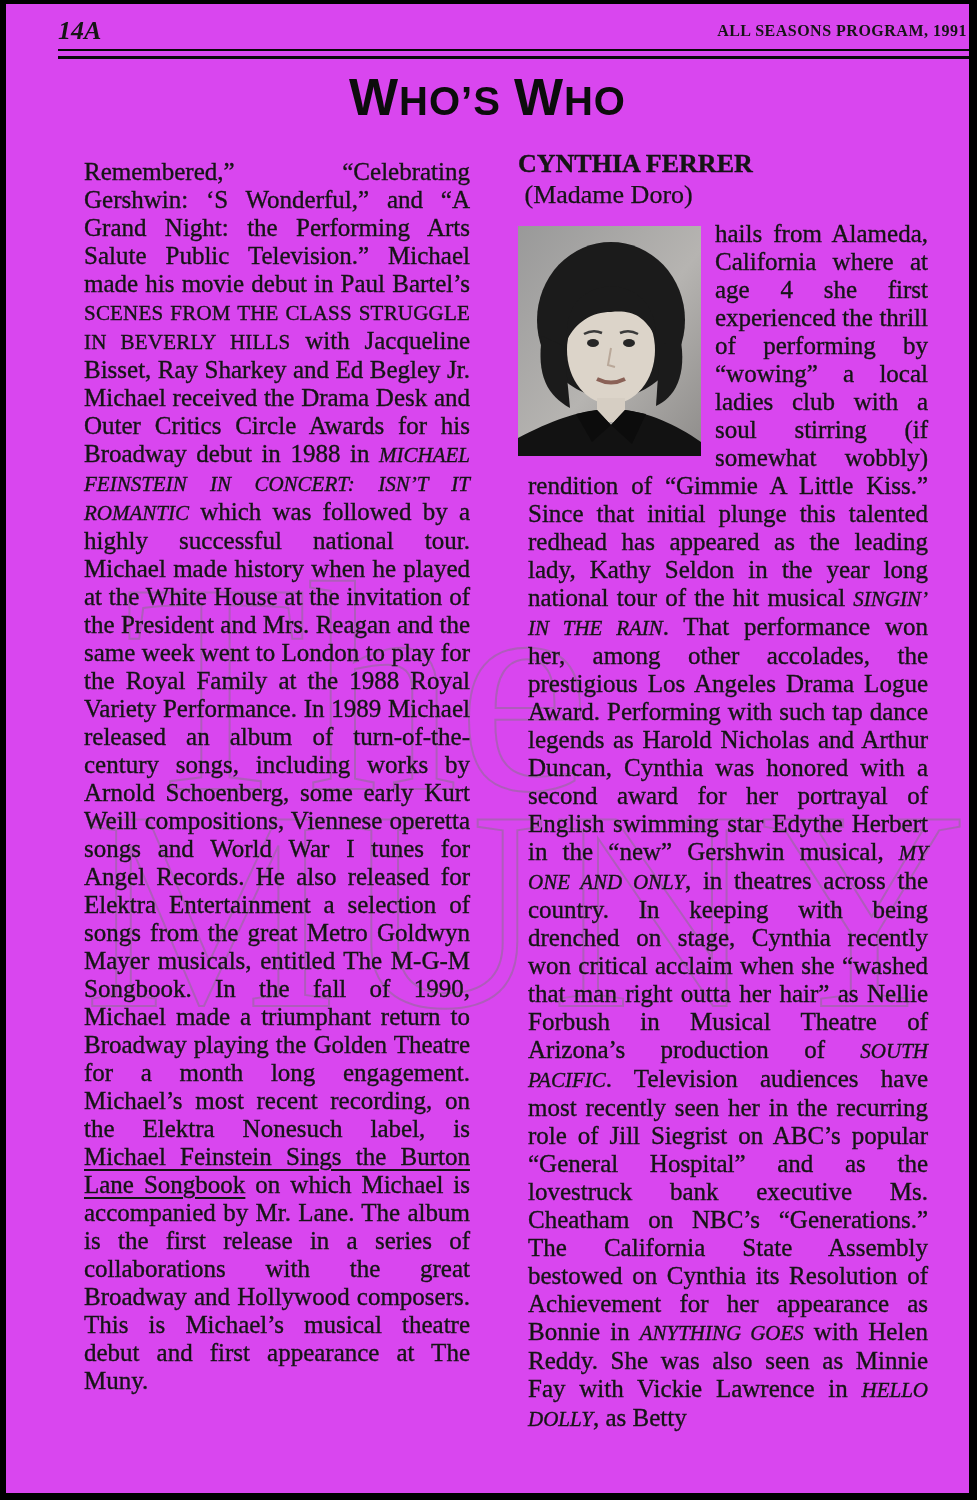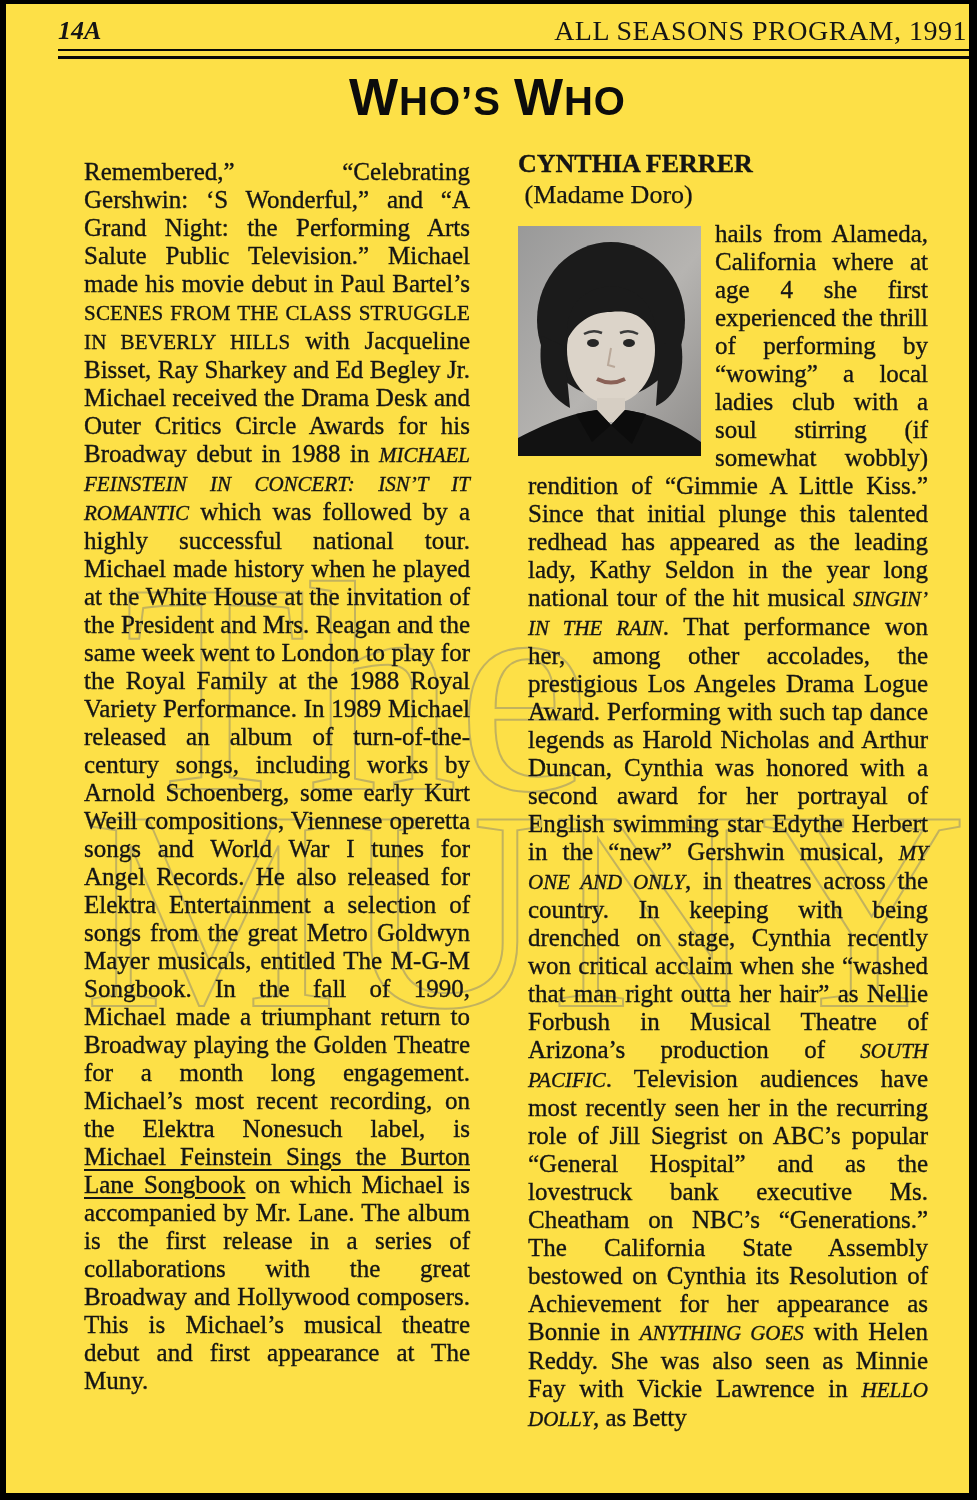--- a/index.html
+++ b/index.html
@@ -1,24 +1,24 @@
 <!DOCTYPE html>
 <html><head>
 <meta charset="utf-8">
 <style>
   html,body{margin:0;padding:0;background:#000;}
   .scan-frame{
     position:relative; width:977px; height:1500px; box-sizing:border-box;
-    background:#fde047; border:solid #000; border-width:4px 8px 7px 6px;
+    background:#d946ef; border:solid #000; border-width:4px 8px 7px 6px;
     overflow:hidden; font-family:"Liberation Serif", serif; color:#151515;
   }
   
   .page-header{display:flex; justify-content:space-between; align-items:flex-end; margin:14px 2px 0 52px;}
   .page-num{font-style:italic; font-weight:bold; font-size:26px; line-height:26px;}
-  .pub{font-weight:normal; font-size:28px; letter-spacing:.5px; line-height:26px;}
+  .pub{font-weight:bold; font-size:16px; letter-spacing:.5px; line-height:26px;}
   .double-rule{margin:5px 0 0 52px;}
   .rule-a{height:2px;background:#090909;}
   .rule-b{height:3px;background:#090909;margin-top:5px;}
   
   .section-title{margin:16px 0 0 0; text-align:center; font-family:"Liberation Sans", sans-serif; font-weight:bold; color:#0c0c0c; letter-spacing:1px;}
   .tc{font-size:52px; line-height:44px;}
   .ts{font-size:40px;}
   .tword2{margin-left:13px;}
   
   .columns{display:flex; gap:38px; margin:24px 0 0 68px; position:relative; z-index:1;}

